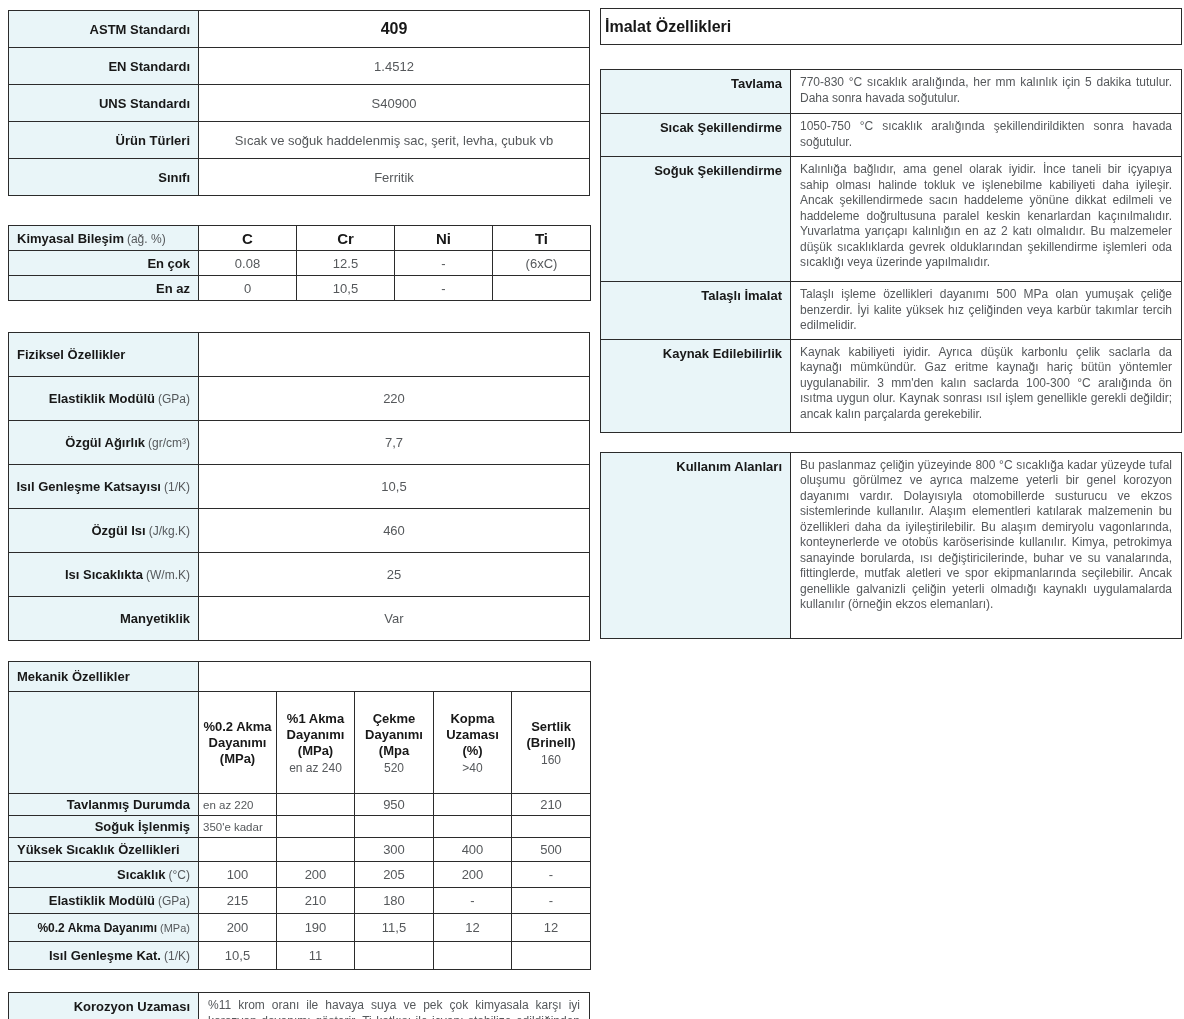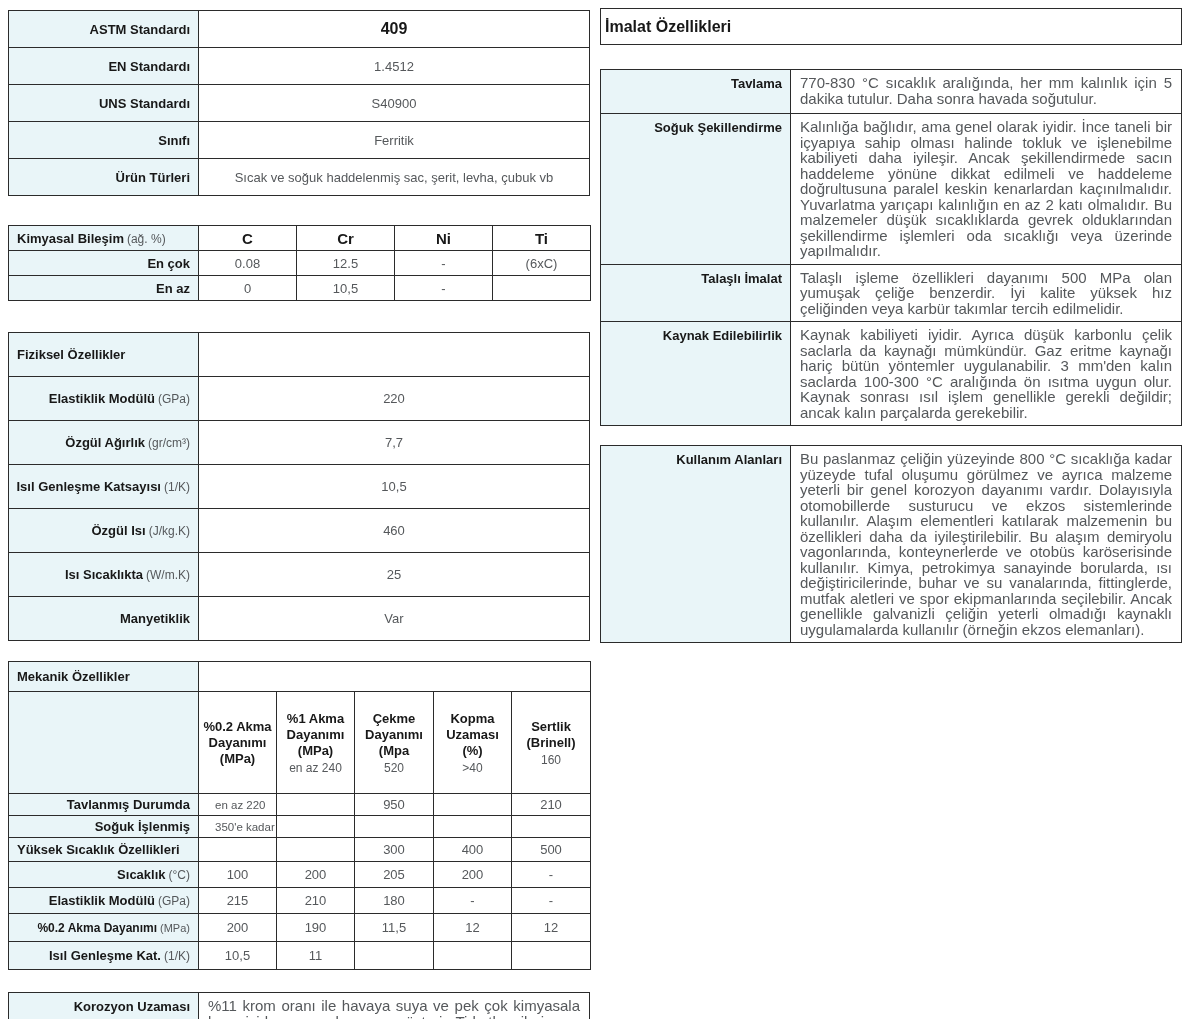--- a/index.html
+++ b/index.html
@@ -32,34 +32,34 @@
   td.lbl.left{text-align:left;padding-left:8px;}
   td.lbl.top{vertical-align:top;padding-top:6px;}
   .unit{font-weight:normal;color:var(--text-gray);font-size:12px;margin-left:3px;}
 
   
   td.val{
     text-align:center;color:var(--text-gray);font-size:13px;
     padding:2px 6px;vertical-align:middle;background:#fff;
   }
   td.val.big{font-weight:bold;color:var(--text-dark);font-size:16px;}
-  td.val.sm{font-size:11.5px;text-align:left;padding-left:16px;white-space:nowrap;}
+  td.val.sm{font-size:11.5px;text-align:left;padding-left:4px;white-space:nowrap;}
 
   
   td.colhead-el{font-weight:bold;font-size:15px;text-align:center;color:var(--text-dark);background:#fff;}
 
   
   td.mhead{background:#fff;text-align:center;vertical-align:middle;padding:4px 2px;}
   .ch-t{font-weight:bold;font-size:13px;color:var(--text-dark);line-height:16px;}
   .ch-s{font-size:12px;color:var(--text-gray);margin-top:2px;}
 
   
   td.para{
     background:#fff;color:var(--text-gray);
-    font-size:15px;line-height:15.5px;text-align:justify;
+    font-size:12px;line-height:15.5px;text-align:justify;
     padding:5px 9px;vertical-align:top;
   }
 
   
   td.nbr{border-right:none;}
   td.nob{border-left:none;border-right:none;}
 
   
   .mt29{margin-top:29px;} .mt31{margin-top:31px;} .mt20{margin-top:20px;}
   .mt22{margin-top:22px;} .mt12{margin-top:24px;} .mt19{margin-top:19px;}
@@ -96,26 +96,26 @@
     </tr>
     <tr class="h27">
       <td class="lbl">EN Standardı</td>
       <td class="val">1.4512</td>
     </tr>
     <tr class="h27">
       <td class="lbl">UNS Standardı</td>
       <td class="val">S40900</td>
     </tr>
     <tr class="h27">
+      <td class="lbl">Ürün Türleri</td>
+      <td class="val">Sıcak ve soğuk haddelenmiş sac, şerit, levha, çubuk vb</td>
+    </tr>
+    <tr class="h27">
       <td class="lbl">Sınıfı</td>
       <td class="val">Ferritik</td>
-    </tr>
-    <tr class="h27">
-      <td class="lbl">Ürün Türleri</td>
-      <td class="val">Sıcak ve soğuk haddelenmiş sac, şerit, levha, çubuk vb</td>
     </tr>
   </tbody>
     </table>
 
   <table class="tbl mt29">
     <colgroup>
         <col style="width:190px">
         <col style="width:98px">
         <col style="width:98px">
         <col style="width:98px">
@@ -304,20 +304,24 @@
   <table class="tbl mt12">
     <colgroup>
         <col style="width:190px">
         <col>
       </colgroup>
     <tbody>
         <tr class="h44">
       <td class="lbl top">Tavlama</td>
       <td class="para">770-830 °C sıcaklık aralığında, her mm kalınlık için 5 dakika tutulur. Daha sonra havada soğutulur.</td>
     </tr>
+    <tr class="h43">
+      <td class="lbl top">Sıcak Şekillendirme</td>
+      <td class="para">1050-750 °C sıcaklık aralığında şekillendirildikten sonra havada soğutulur.</td>
+    </tr>
     <tr class="h125">
       <td class="lbl top">Soğuk Şekillendirme</td>
       <td class="para">Kalınlığa bağlıdır, ama genel olarak iyidir. İnce taneli bir içyapıya sahip olması halinde tokluk ve işlenebilme kabiliyeti daha iyileşir. Ancak şekillendirmede sacın haddeleme yönüne dikkat edilmeli ve haddeleme doğrultusuna paralel keskin kenarlardan kaçınılmalıdır. Yuvarlatma yarıçapı kalınlığın en az 2 katı olmalıdır. Bu malzemeler düşük sıcaklıklarda gevrek olduklarından şekillendirme işlemleri oda sıcaklığı veya üzerinde yapılmalıdır.</td>
     </tr>
     <tr class="h53">
       <td class="lbl top">Talaşlı İmalat</td>
       <td class="para">Talaşlı işleme özellikleri dayanımı 500 MPa olan yumuşak çeliğe benzerdir. İyi kalite yüksek hız çeliğinden veya karbür takımlar tercih edilmelidir.</td>
     </tr>
     <tr class="h93">
       <td class="lbl top">Kaynak Edilebilirlik</td>

